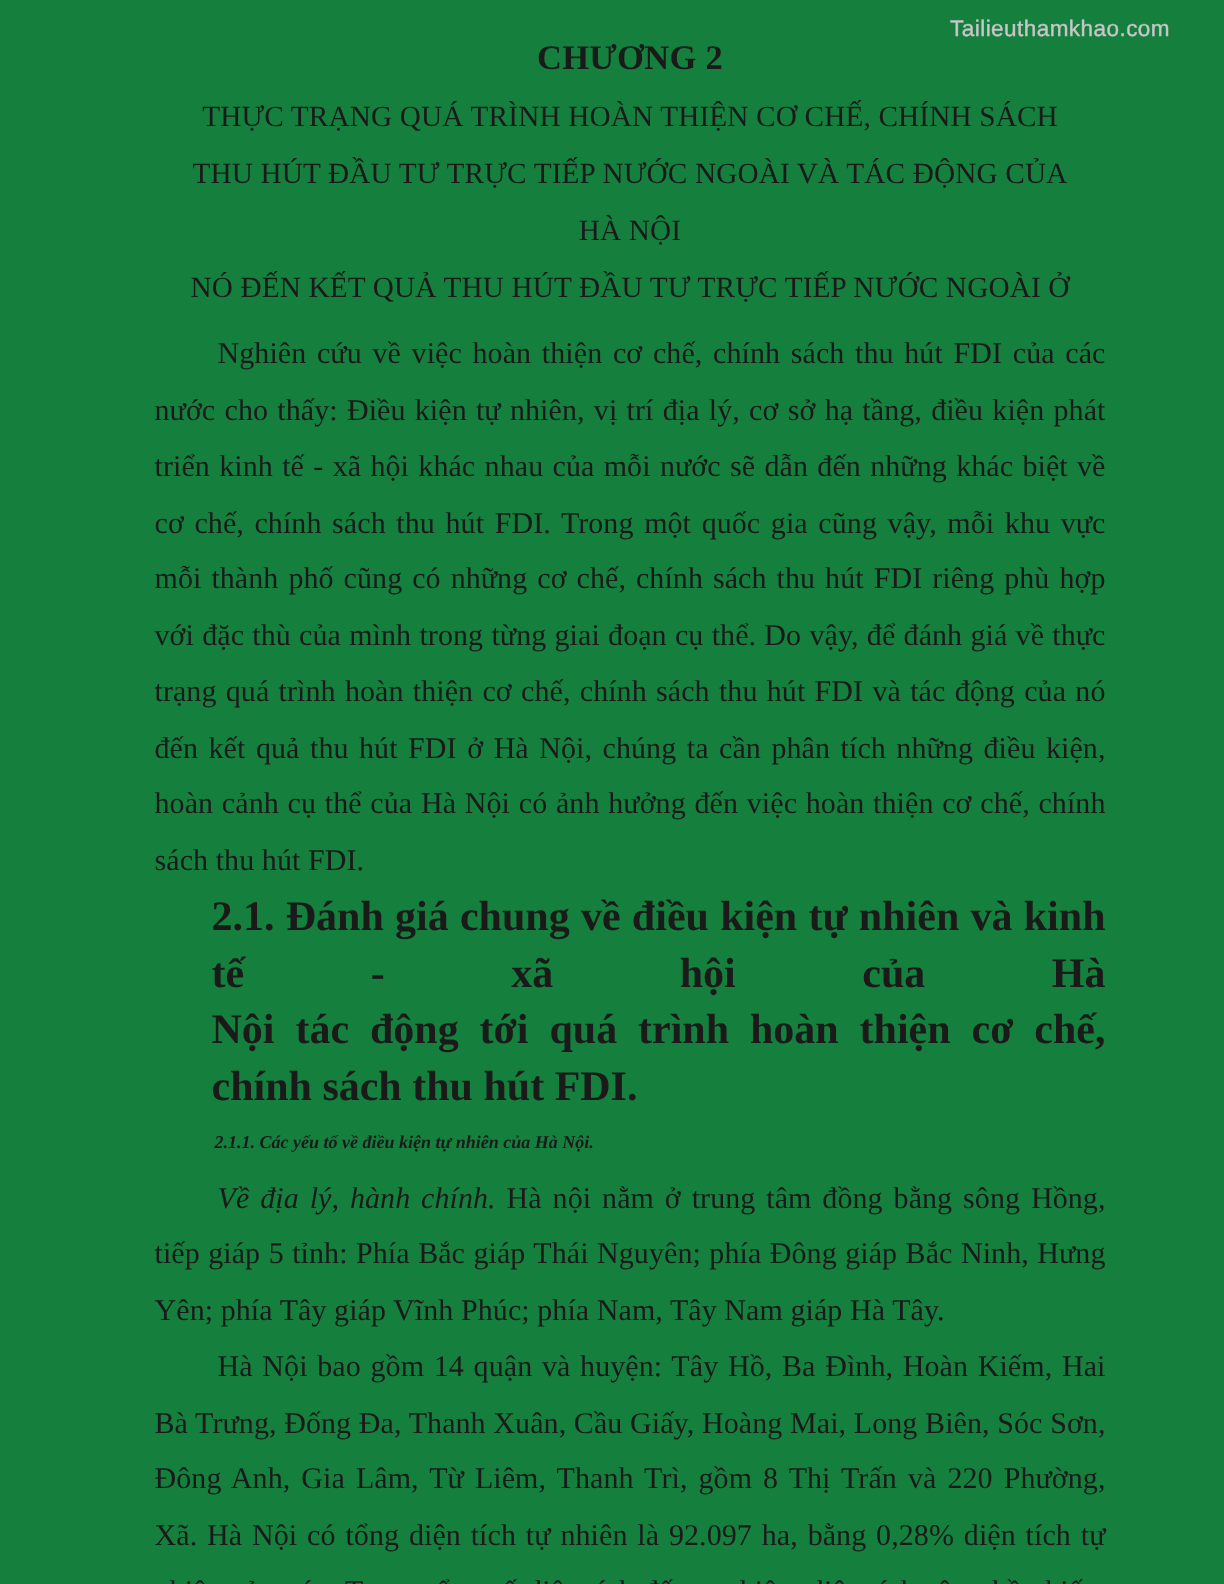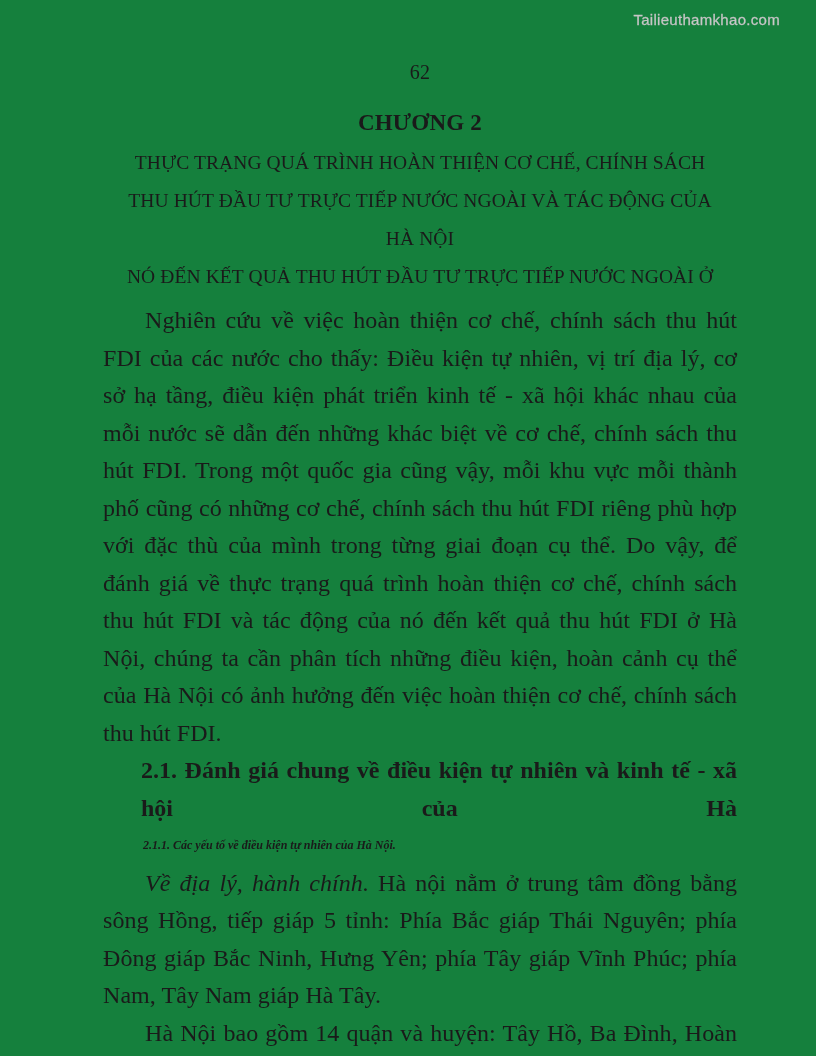--- a/index.html
+++ b/index.html
@@ -69,34 +69,34 @@
     letter-spacing: 0.1px;
   }
   .chapter-title .tline {
     display: block;
     white-space: nowrap;
   }
 
   
   p.body {
     margin: 0;
-    font-size: 24px;
+    font-size: 20px;
     line-height: 37.5px;
     text-align: justify;
     text-justify: inter-word;
     letter-spacing: 0.05px;
   }
   p.body.indent      { text-indent: 42px; }
   p.first-para       { margin-top: 6px; }
 
   
   .heading-2 {
     margin: 0;
     padding-left: 38px;
-    font-size: 24px;
+    font-size: 28px;
     line-height: 37.5px;
     font-weight: bold;
     text-align: justify;
     text-justify: inter-word;
   }
   .heading-2 .hline { display: block; }
   .heading-2 .hline.stretch {
     text-align: justify;
     text-align-last: justify;
   }
@@ -114,35 +114,35 @@
 </style>
 </head>
 <body>
 
 <div class="page">
 
   <div class="watermark">Tailieuthamkhao.com</div>
 
   <div class="content">
 
-    <div class="page-number">62</div>
 
     <div class="chapter-label">CHƯƠNG 2</div>
 
     <div class="chapter-title">
       <span class="tline">THỰC TRẠNG QUÁ TRÌNH HOÀN THIỆN CƠ CHẾ, CHÍNH SÁCH</span>
       <span class="tline">THU HÚT ĐẦU TƯ TRỰC TIẾP NƯỚC NGOÀI VÀ TÁC ĐỘNG CỦA</span>
       <span class="tline">HÀ NỘI</span>
       <span class="tline">NÓ ĐẾN KẾT QUẢ THU HÚT ĐẦU TƯ TRỰC TIẾP NƯỚC NGOÀI Ở</span>
     </div>
 
     <p class="body indent first-para">Nghiên cứu về việc hoàn thiện cơ chế, chính sách thu hút FDI của các nước cho thấy: Điều kiện tự nhiên, vị trí địa lý, cơ sở hạ tầng, điều kiện phát triển kinh tế - xã hội khác nhau của mỗi nước sẽ dẫn đến những khác biệt về cơ chế, chính sách thu hút FDI. Trong một quốc gia cũng vậy, mỗi khu vực mỗi thành phố cũng có những cơ chế, chính sách thu hút FDI riêng phù hợp với đặc thù của mình trong từng giai đoạn cụ thể. Do vậy, để đánh giá về thực trạng quá trình hoàn thiện cơ chế, chính sách thu hút FDI và tác động của nó đến kết quả thu hút FDI ở Hà Nội, chúng ta cần phân tích những điều kiện, hoàn cảnh cụ thể của Hà Nội có ảnh hưởng đến việc hoàn thiện cơ chế, chính sách thu hút FDI.</p>
 
     <div class="heading-2">
       <span class="hline stretch">2.1. Đánh giá chung về điều kiện tự nhiên và kinh tế - xã hội của Hà</span>
+      <span class="hline">Nội tác động tới quá trình hoàn thiện cơ chế, chính sách thu hút FDI.</span>
     </div>
 
     <div class="heading-3">2.1.1. Các yếu tố về điều kiện tự nhiên của Hà Nội.</div>
 
     <p class="body indent">
       <span class="run-italic">Về địa lý, hành chính.</span><span> Hà nội nằm ở trung tâm đồng bằng sông Hồng, tiếp giáp 5 tỉnh: Phía Bắc giáp Thái Nguyên; phía Đông giáp Bắc Ninh, Hưng Yên; phía Tây giáp Vĩnh Phúc; phía Nam, Tây Nam giáp Hà Tây.</span>
     </p>
 
     <p class="body indent">Hà Nội bao gồm 14 quận và huyện: Tây Hồ, Ba Đình, Hoàn Kiếm, Hai Bà Trưng, Đống Đa, Thanh Xuân, Cầu Giấy, Hoàng Mai, Long Biên, Sóc Sơn, Đông Anh, Gia Lâm, Từ Liêm, Thanh Trì, gồm 8 Thị Trấn và 220 Phường, Xã. Hà Nội có tổng diện tích tự nhiên là 92.097 ha, bằng 0,28% diện tích tự nhiên cả nước. Trong tổng số diện tích đất tự nhiên, diện tích sông hồ chiếm 5,96%, núi đá chiếm 0,13%.</p>
 

